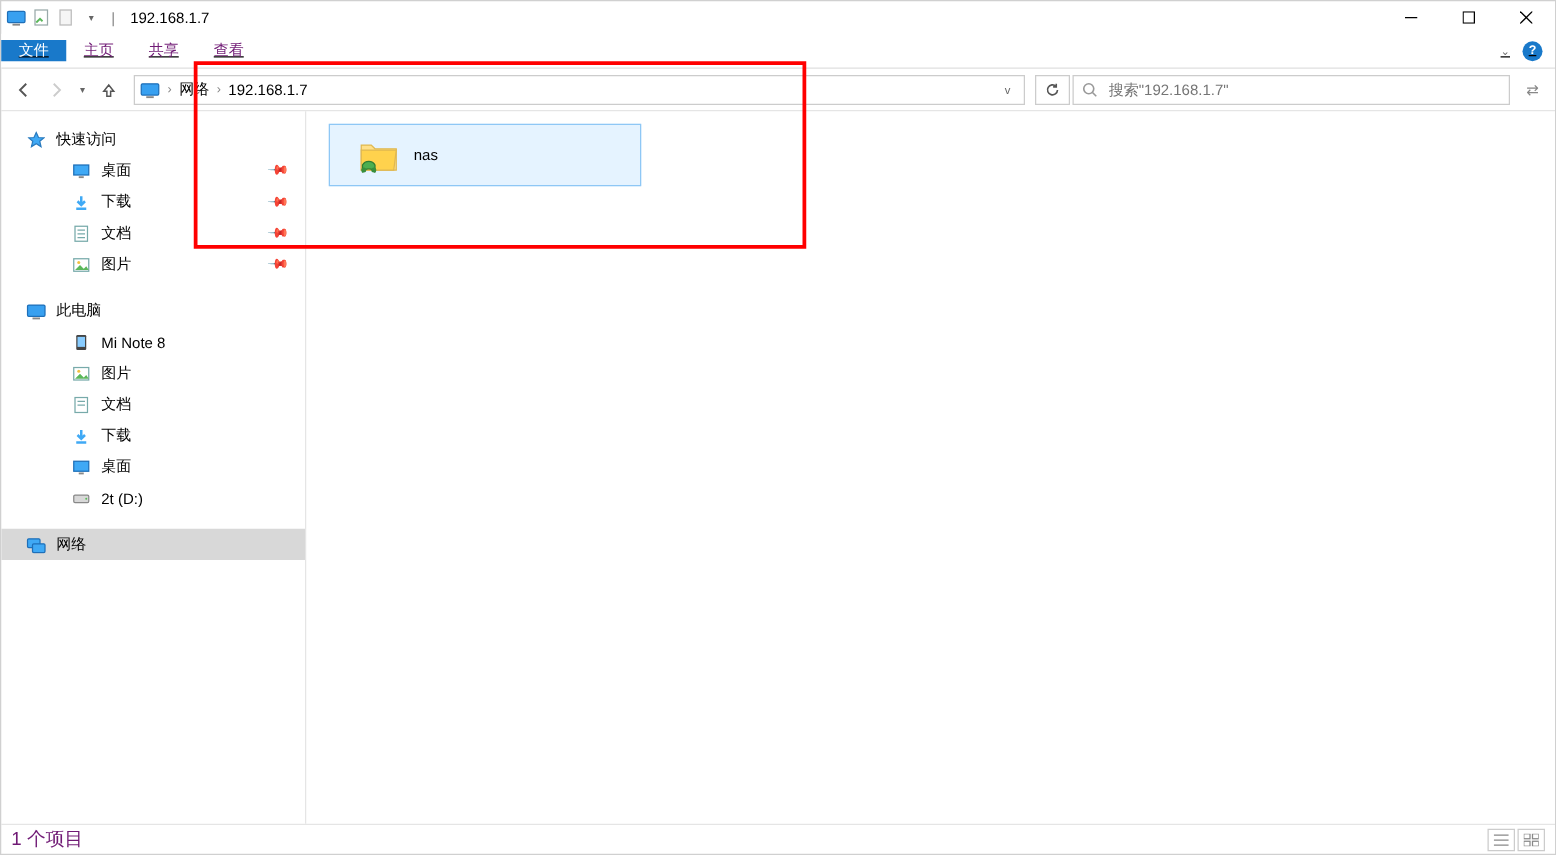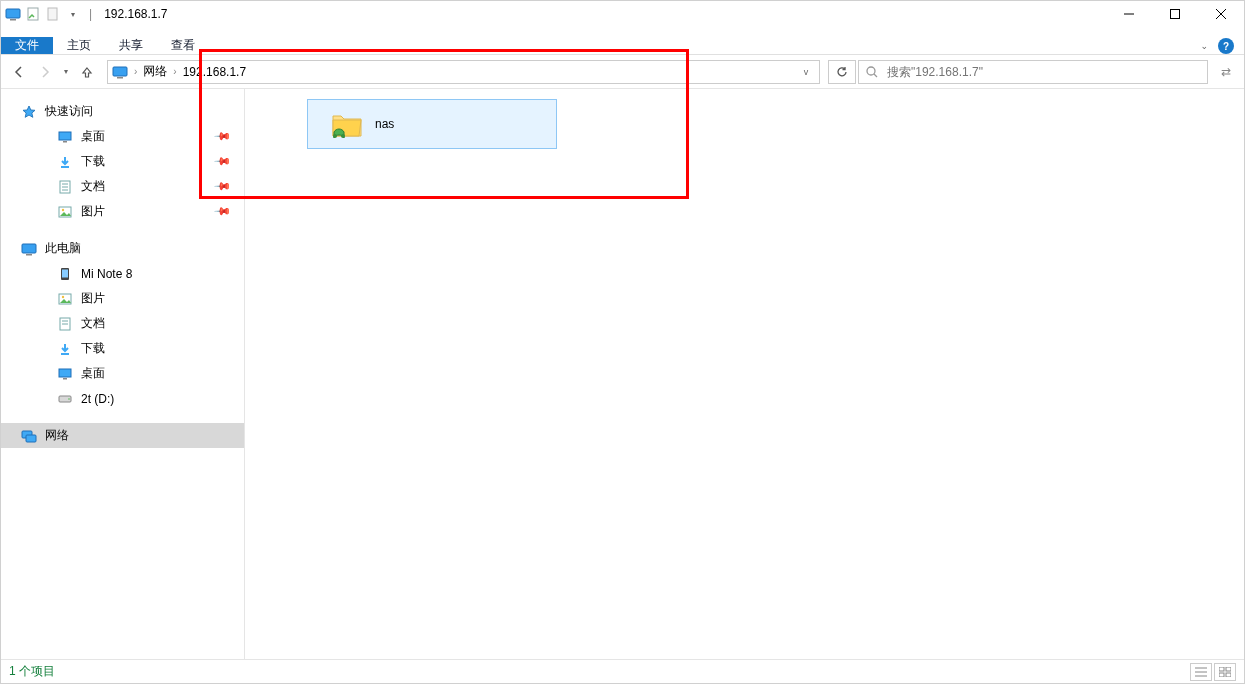--- a/index.html
+++ b/index.html
@@ -7,52 +7,52 @@
   .window { width:1245px; height:684px; border:1px solid #d0d0d0; background:#fff; position:relative; display:flex; flex-direction:column; }
   
   .titlebar { height:26px; display:flex; align-items:center; justify-content:space-between; padding-left:4px; }
   .titlebar-left { display:flex; align-items:center; gap:4px; }
   .qat-icon { width:16px; height:16px; display:flex; align-items:center; justify-content:center; }
   .qat-sep { color:#888; padding:0 4px; }
   .titletext { padding-left:4px; font-size:12px; }
   .win-controls { display:flex; }
   .win-btn { width:46px; height:26px; display:flex; align-items:center; justify-content:center; }
   
-  .ribbon { height:28px; background:#fff; border-bottom:1px solid #e0e0e0; display:flex; align-items:flex-end; }
-  .ribbon-tab { padding:0 14px; display:flex; align-items:center; font-size:12px; color:#0f172a; }
+  .ribbon { height:28px; background:#fff; border-bottom:1px solid #e0e0e0; display:flex; align-items:center;text-decoration:underline; }
+  .ribbon-tab { padding:0 14px; display:flex; align-items:center; font-size:12px; color:#701a75; }
   .ribbon-tab.file { background:#1979ca; color:#fff; }
   .ribbon-right { margin-left:auto; display:flex; align-items:center; gap:10px; padding-right:10px; }
   .help-circle { width:16px;height:16px;border-radius:50%;background:#1979ca;color:#fff;display:flex;align-items:center;justify-content:center;font-size:10px;font-weight:bold; }
   
   .navbar { height:34px; border-bottom:1px solid #e5e5e5; display:flex; align-items:center; padding:4px 6px; gap:2px; }
   .nav-btn { width:24px; height:24px; display:flex; align-items:center; justify-content:center; color:#555; }
   .nav-btn.disabled { color:#bbb; }
   .addressbar { flex:1; height:24px; border:1px solid #ccc; display:flex; align-items:center; padding:0 4px; gap:6px; margin:0 6px; }
   .addressbar .crumb { display:flex; align-items:center; gap:6px; }
   .addr-sep { color:#888; font-size:10px; }
   .addr-drop { margin-left:auto; width:18px; text-align:center; color:#666; font-size:9px; }
   .refresh-box { width:28px;height:24px;border:1px solid #ccc; display:flex;align-items:center;justify-content:center; color:#555; }
   .searchbox { width:350px; height:24px; border:1px solid #ccc; display:flex; align-items:center; padding:0 6px; gap:6px; color:#888; margin-right:4px; }
   .searchbox input { border:none; outline:none; flex:1; font-size:12px; color:#333; background:transparent; }
   
-  .body { flex:1; display:flex; min-height:0;gap:44px; }
+  .body { flex:1; display:flex; min-height:0; }
   .sidebar { width:244px; border-right:1px solid #e5e5e5; padding-top:10px; overflow:auto; }
   .tree-item { height:25px; display:flex; align-items:center; padding-left:20px; gap:8px; }
   .tree-item.lvl2 { padding-left:56px; }
   .tree-item.selected { background:#d8d8d8; }
   .tree-item .pin { margin-left:auto; margin-right:14px; color:#999; font-size:11px; transform:rotate(45deg); }
   .tree-icon { width:16px; height:16px; display:flex; align-items:center; justify-content:center; flex:0 0 16px; }
   .tree-spacer { height:12px; }
   .content { flex:1; position:relative; padding:10px 8px; }
   .highlight-box { position:absolute; left:-90px; top:-40px; width:490px; height:150px; border:3px solid #ff0000; pointer-events:none; }
   .share-item { width:250px; height:50px; border:1px solid #8ec7f5; background:#e5f3ff; display:flex; align-items:center; padding:4px 21px; gap:10px; margin-left:10px; }
   .share-icon { width:36px; height:36px; position:relative; }
   .share-label { font-size:12px; }
   
-  .statusbar { height:24px; border-top:1px solid #e5e5e5; display:flex; align-items:center; padding:0 8px; font-size:12px; color:#15803d; justify-content:space-between; }
+  .statusbar { height:24px; border-top:1px solid #e5e5e5; display:flex; align-items:center; padding:0 8px; font-size:15px; color:#701a75; justify-content:space-between; }
   .view-toggles { display:flex; gap:2px; }
   .view-btn { width:22px;height:18px;border:1px solid #ccc; display:flex;align-items:center;justify-content:center; color:#666; font-size:10px; }
   
   svg { display:block; }
 </style>
 </head>
 <body>
 
 <div class="window">
 

